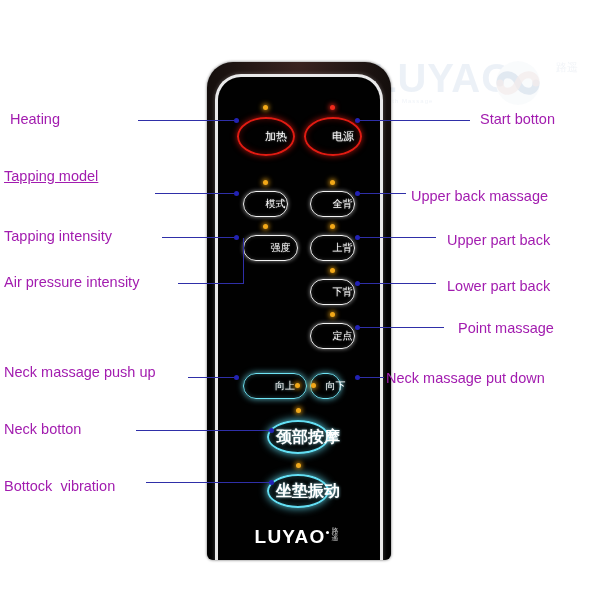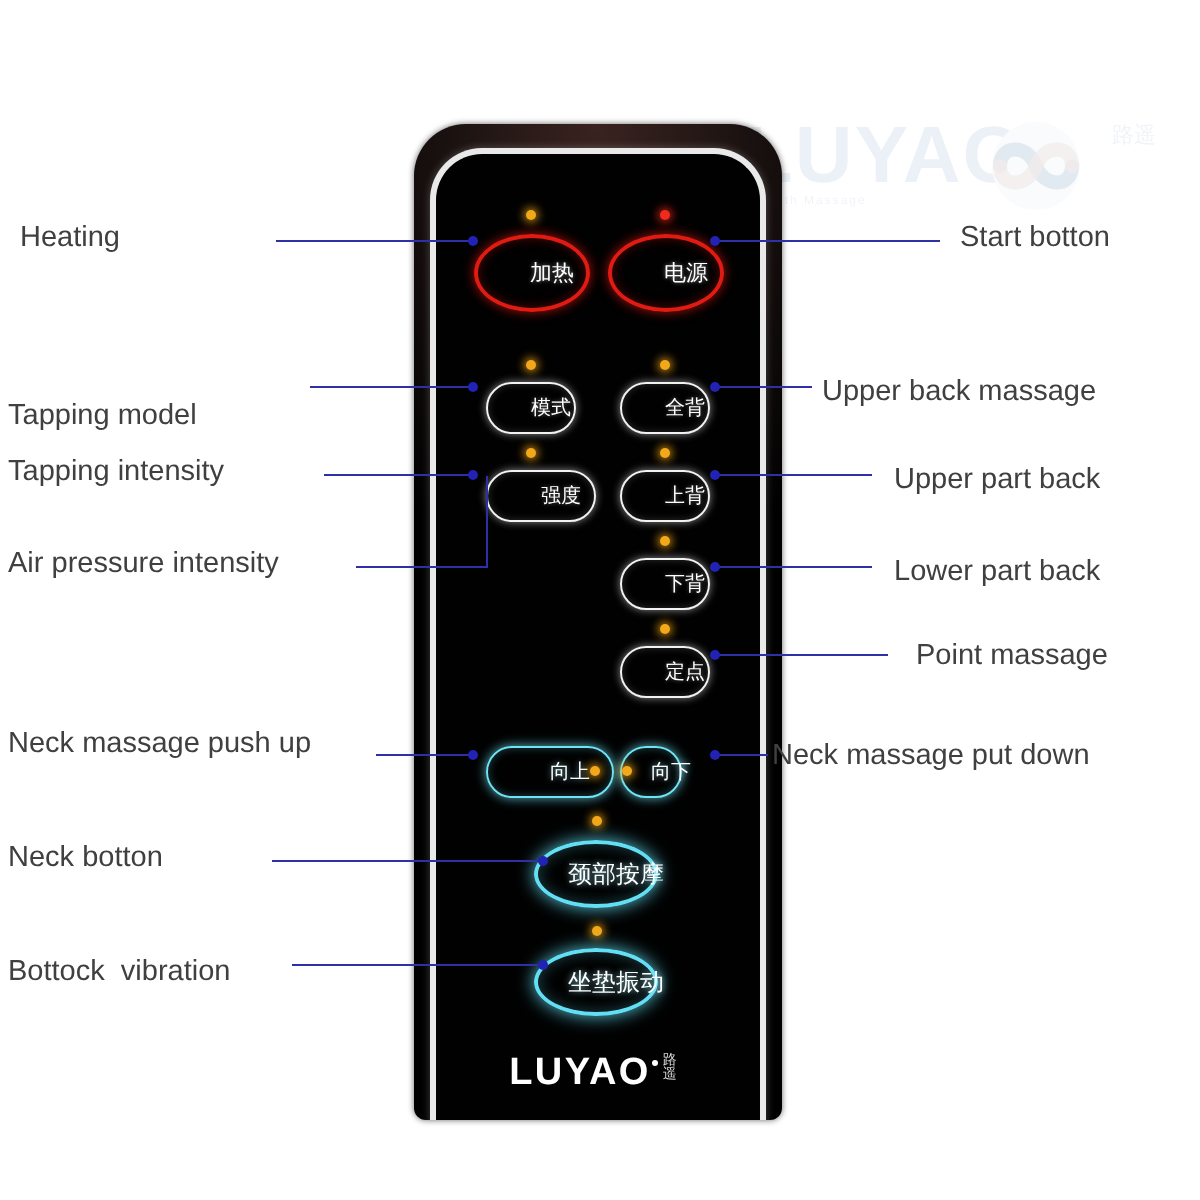--- a/index.html
+++ b/index.html
@@ -129,24 +129,25 @@
     border: 1.8px solid #6fe4f5;
     border-radius: 13px;
     font-size: 10px;
     box-shadow: 0 0 6px rgba(111,228,245,0.8), inset 0 0 5px rgba(111,228,245,0.3);
     color: #ffffff;
     text-shadow: 0 0 3px rgba(160,240,255,0.7);
   }
   .btn.cyan-oval {
     border: 2.6px solid #63dff4;
     border-radius: 50% / 50%;
-    font-size: 12px;
+    font-size: 16px;
     box-shadow: 0 0 9px rgba(99,223,244,0.9), inset 0 0 8px rgba(99,223,244,0.3);
     color: #ffffff;
     text-shadow: 0 0 3px rgba(160,240,255,0.8);
+    font-weight: bold;
   }
 
   
   .led {
     position: absolute;
     width: 5px;
     height: 5px;
     border-radius: 50%;
   }
   .led.orange {
@@ -192,21 +193,21 @@
     font-size: 7px;
     line-height: 7px;
     color: #dddddd;
     font-family: "DejaVu Sans", sans-serif;
     text-align: left;
   }
 
   
   .label {
     position: absolute;
-    color: #404040;
+    color: #a21caf;
     font-size: 14.5px;
     white-space: pre;
     font-family: "Liberation Sans", sans-serif;
   }
   .label.left  { text-align: left; }
   .label.right { text-align: left; }
 
   
   .conn {
     position: absolute;
@@ -314,21 +315,21 @@
   <div class="conn h" style="left:358px; top:283px; width:78px;"></div>
   <div class="dot" style="left:355px; top:281px;"></div>
 
   <div class="conn h" style="left:358px; top:327px; width:86px;"></div>
   <div class="dot" style="left:355px; top:325px;"></div>
 
   <div class="conn h" style="left:358px; top:377px; width:26px;"></div>
   <div class="dot" style="left:355px; top:375px;"></div>
 
   <div class="label left" style="left:10px;  top:111px;">Heating</div>
-  <div class="label left" style="left:4px;   top:200px;">Tapping model</div>
+  <div class="label left" style="left:4px;   top:168px;text-decoration:underline;">Tapping model</div>
   <div class="label left" style="left:4px;   top:228px;">Tapping intensity</div>
   <div class="label left" style="left:4px;   top:274px;">Air pressure intensity</div>
   <div class="label left" style="left:4px;   top:352px;margin-top:12px;">Neck massage push up</div>
   <div class="label left" style="left:4px;   top:421px;">Neck botton</div>
   <div class="label left" style="left:4px;   top:478px;">Bottock  vibration</div>
 
   <div class="label right" style="left:480px; top:111px;">Start botton</div>
   <div class="label right" style="left:411px; top:188px;">Upper back massage</div>
   <div class="label right" style="left:447px; top:232px;">Upper part back</div>
   <div class="label right" style="left:447px; top:278px;">Lower part back</div>

